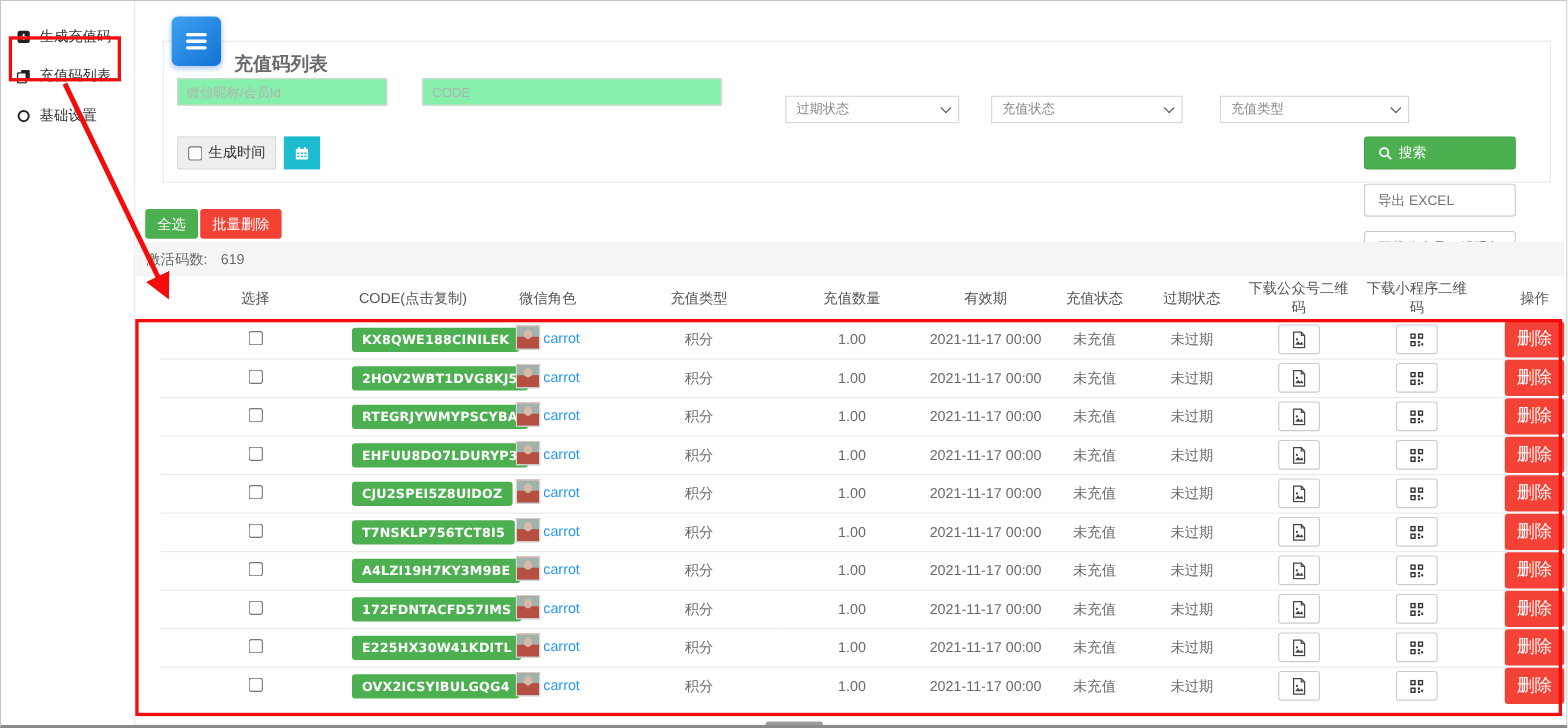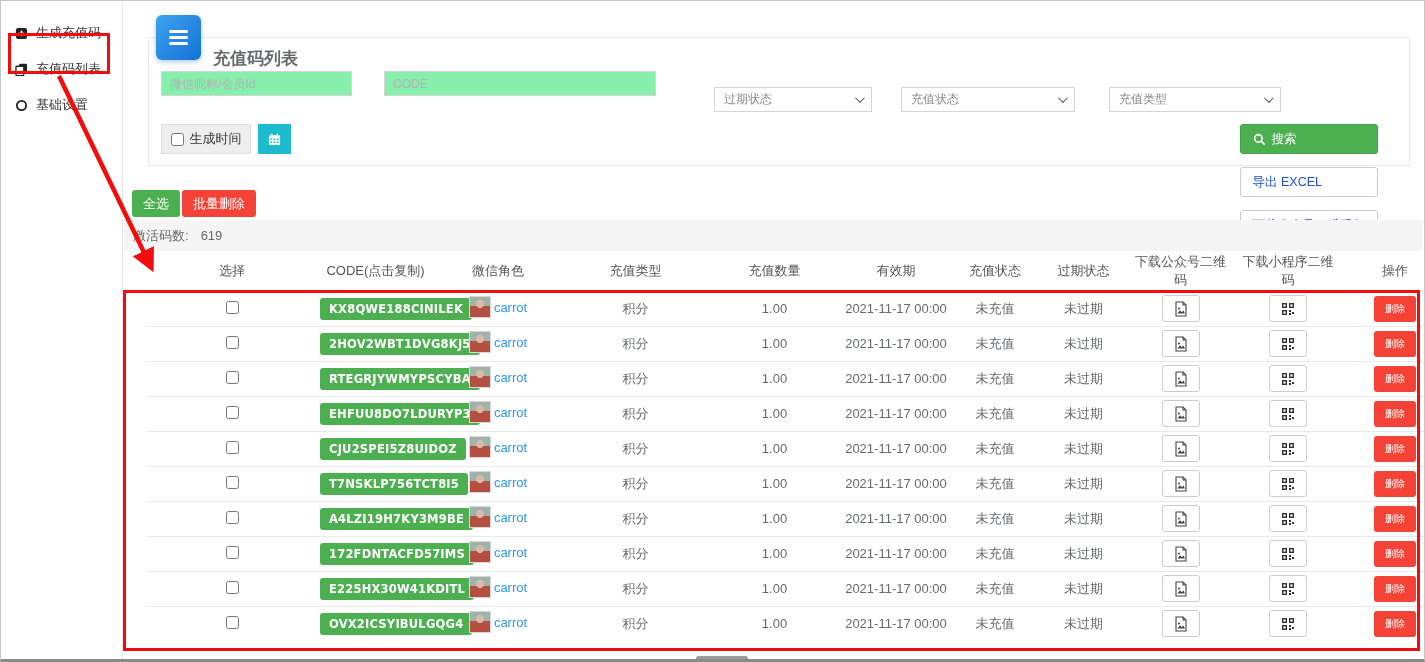--- a/index.html
+++ b/index.html
@@ -40,21 +40,21 @@
     justify-content:center; gap:6px; font-size:13px; color:#333; }
   .gen-addon input { width:13px; height:13px; cursor:pointer; }
   .date-btn { position:absolute; left:257px; top:123px; height:30px; border:none;
     background:#1cbcce; color:#fff; font-weight:bold; font-size:12px; padding:0 10px;
     display:flex; align-items:center; gap:6px; cursor:pointer; }
 
   .actions { position:absolute; top:123px; right:46px; display:flex; gap:13px;flex-direction:column; }
   .btn { height:30px; font-size:12.5px; border-radius:3px; cursor:pointer;
     padding:0 12px; display:inline-flex; align-items:center; gap:6px; }
   .btn-green { background:#4caf50; border:1px solid #43a047; color:#fff; }
-  .btn-white { background:#fff; border:1px solid #ccc; color:#1d4ed8; }
+  .btn-white { background:#fff; border:1px solid #ccc; color:#737373; }
 
   
   .btn-sm { position:absolute; top:189px; height:27px; font-size:13px; border-radius:3px;
     padding:0 11px; cursor:pointer; color:#fff; border:none; }
   .select-all { left:131px; background:#4caf50; }
   .batch-del  { left:181px; background:#f44336; }
   .count-bar { position:absolute; left:123px; right:1px; top:219px; height:31px;
     background:#f5f5f5; display:flex; align-items:center; padding-left:9px;
     font-size:13px; color:#676a6c; gap:12px; }
 
@@ -70,21 +70,21 @@
     font-family:"DejaVu Sans",sans-serif; letter-spacing:.2px; }
   .role-wrap { display:inline-flex; align-items:center; gap:3px; }
   .avatar { width:22px; height:22px; border:1px solid #d8d8d8; display:inline-block;
     background:
       radial-gradient(circle at 50% 34%, #d8b9a8 0 24%, rgba(0,0,0,0) 25%),
       linear-gradient(180deg,#9fb3ab 0 46%, #b44f41 46% 100%); }
   .role-link { color:#2b97f1; text-decoration:none; font-size:13px; cursor:pointer; }
   .icon-btn { width:38px; height:27px; background:#fff; border:1px solid #ccc;
     border-radius:3px; cursor:pointer; display:inline-flex; align-items:center;
     justify-content:center; }
-  .del-btn { background:#f44336; border:none; color:#fff; font-size:10px;
+  .del-btn { background:#f44336; border:none; color:#fff; font-size:16px;
     padding:6px 11px; border-radius:3px; cursor:pointer; }
 
   
   .anno-box { position:absolute; border:3px solid #f40b0b; z-index:40; pointer-events:none; }
   .anno-sidebar { left:7px; top:32px; width:102px; height:41px; }
   .anno-table { left:122px; top:289px; width:1297px; height:361px; }
   .anno-arrow { position:absolute; left:0; top:0; width:1425px; height:662px;
     z-index:41; pointer-events:none; }
   .scroll-thumb { position:absolute; left:695px; top:655px; width:52px; height:5px;
     background:#9b9b9b; border-radius:3px; z-index:30; cursor:pointer; }

